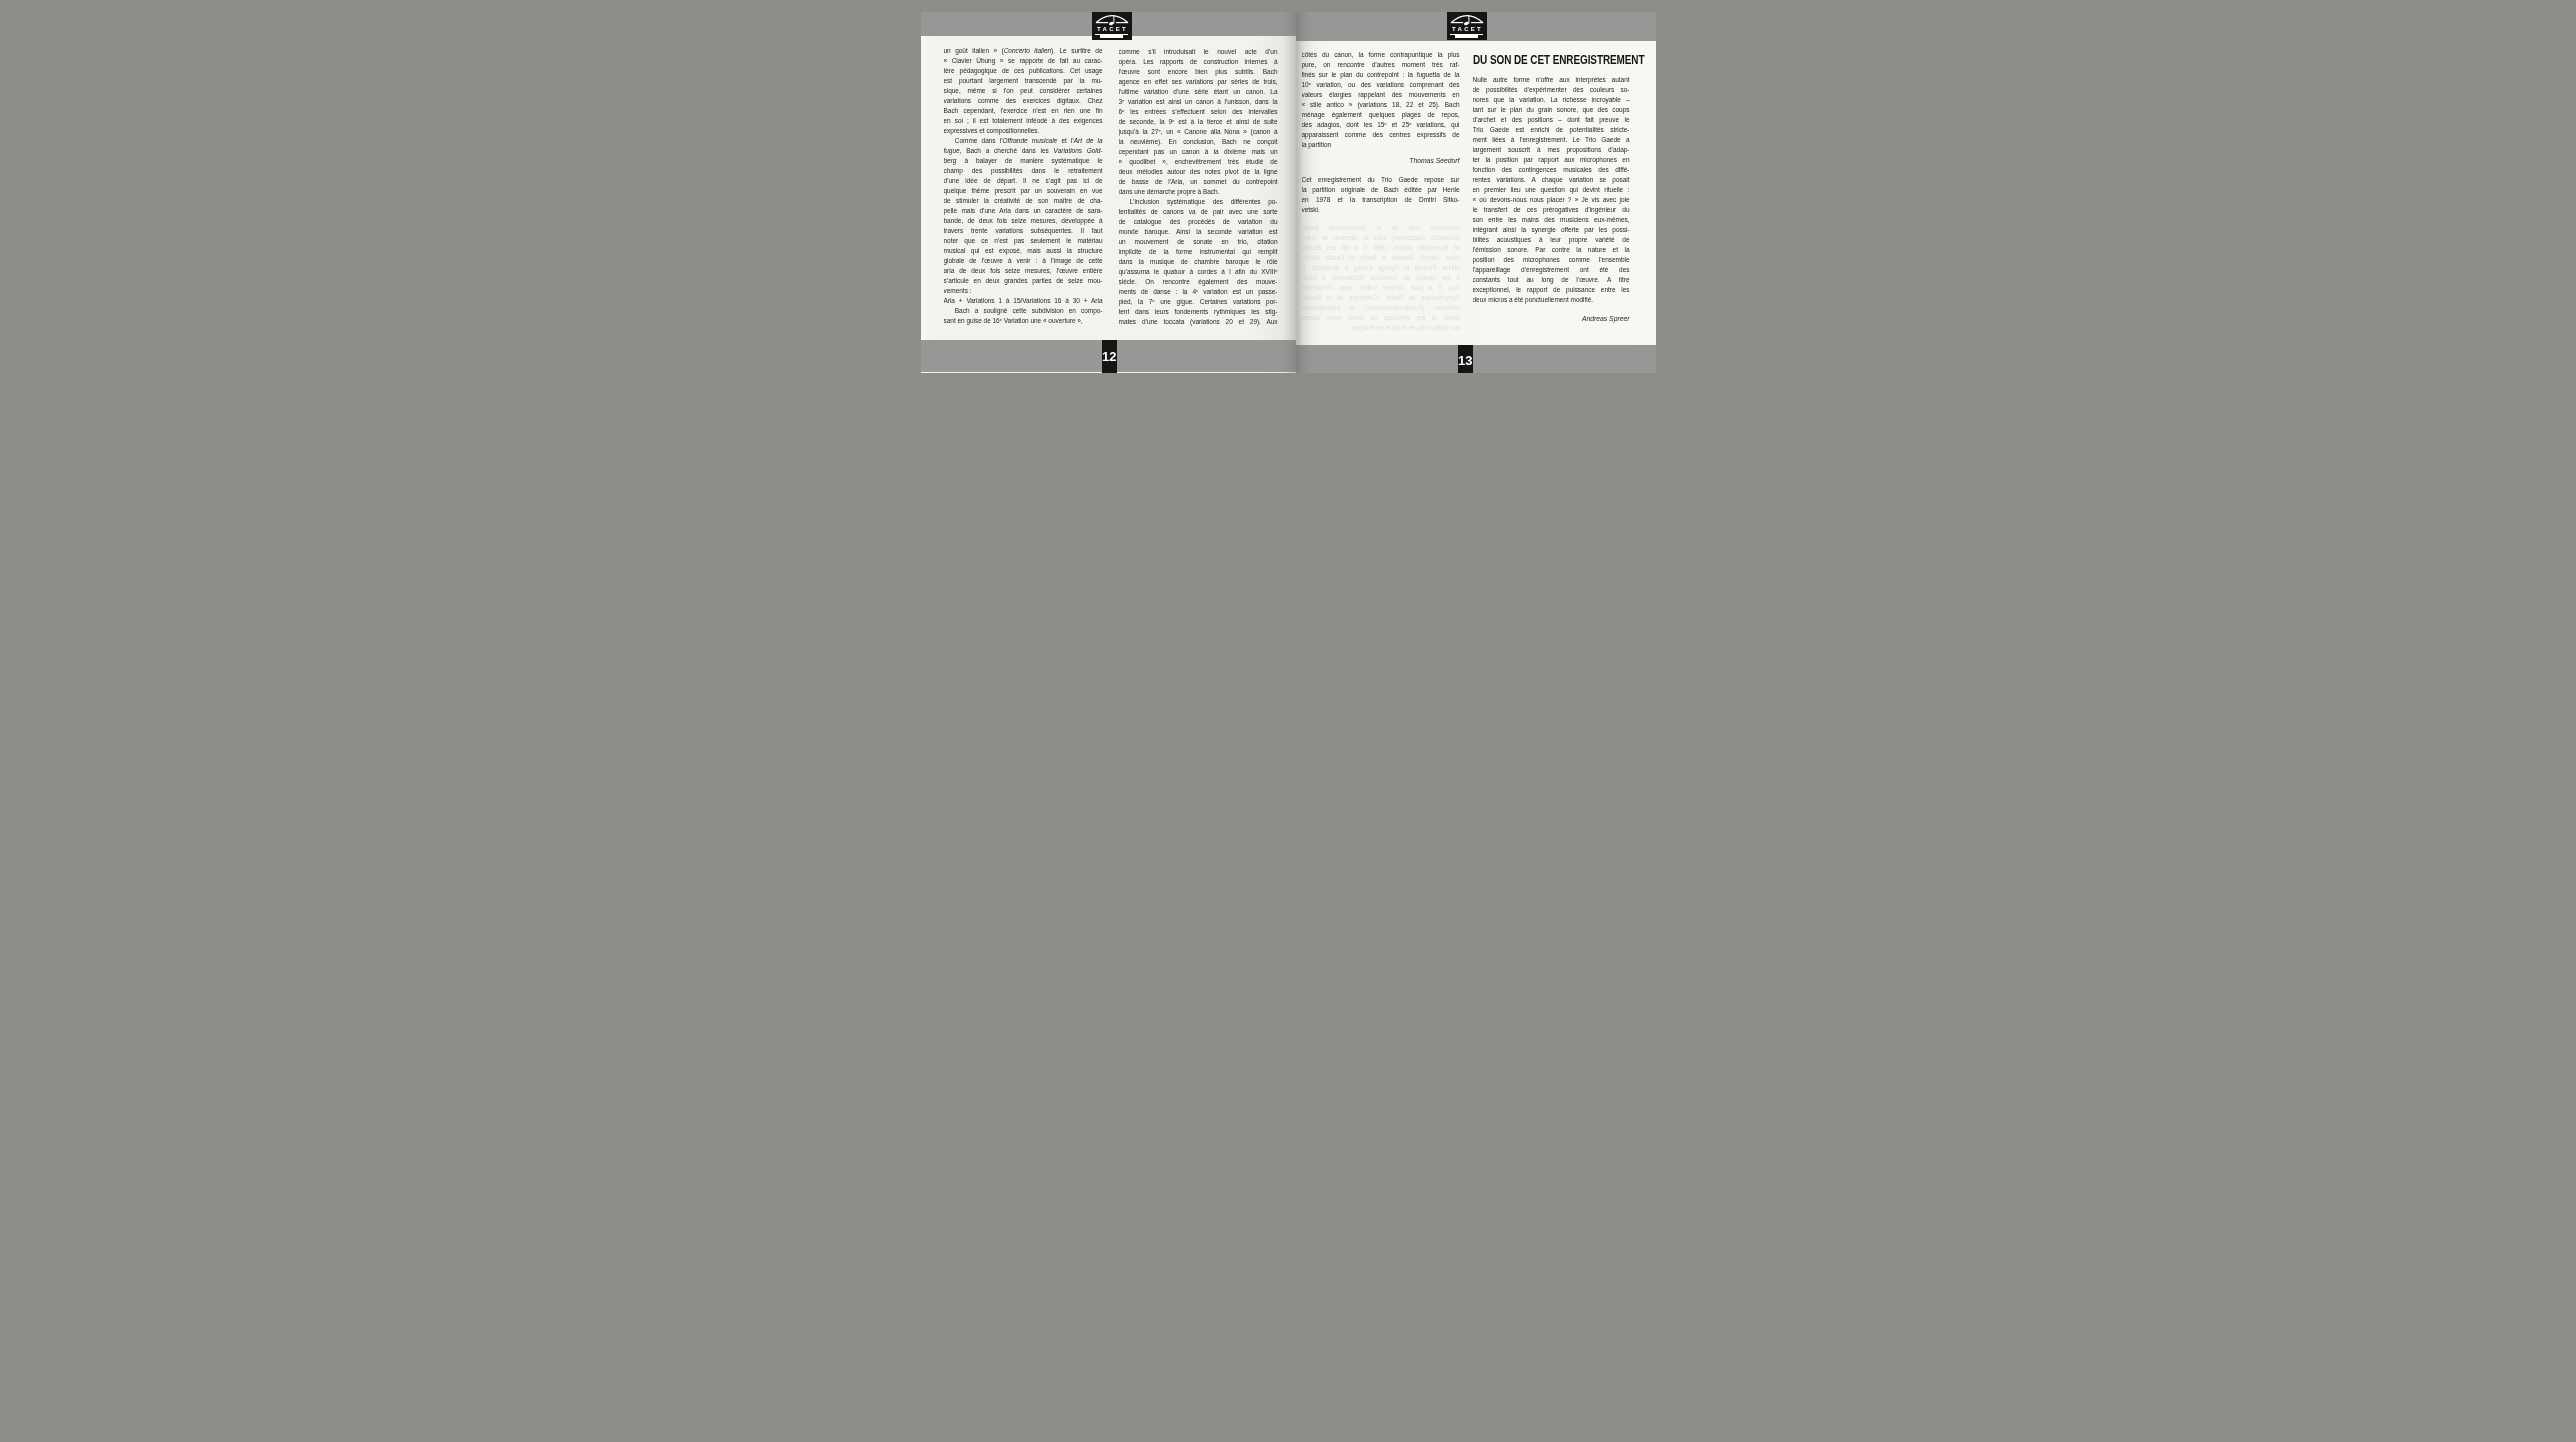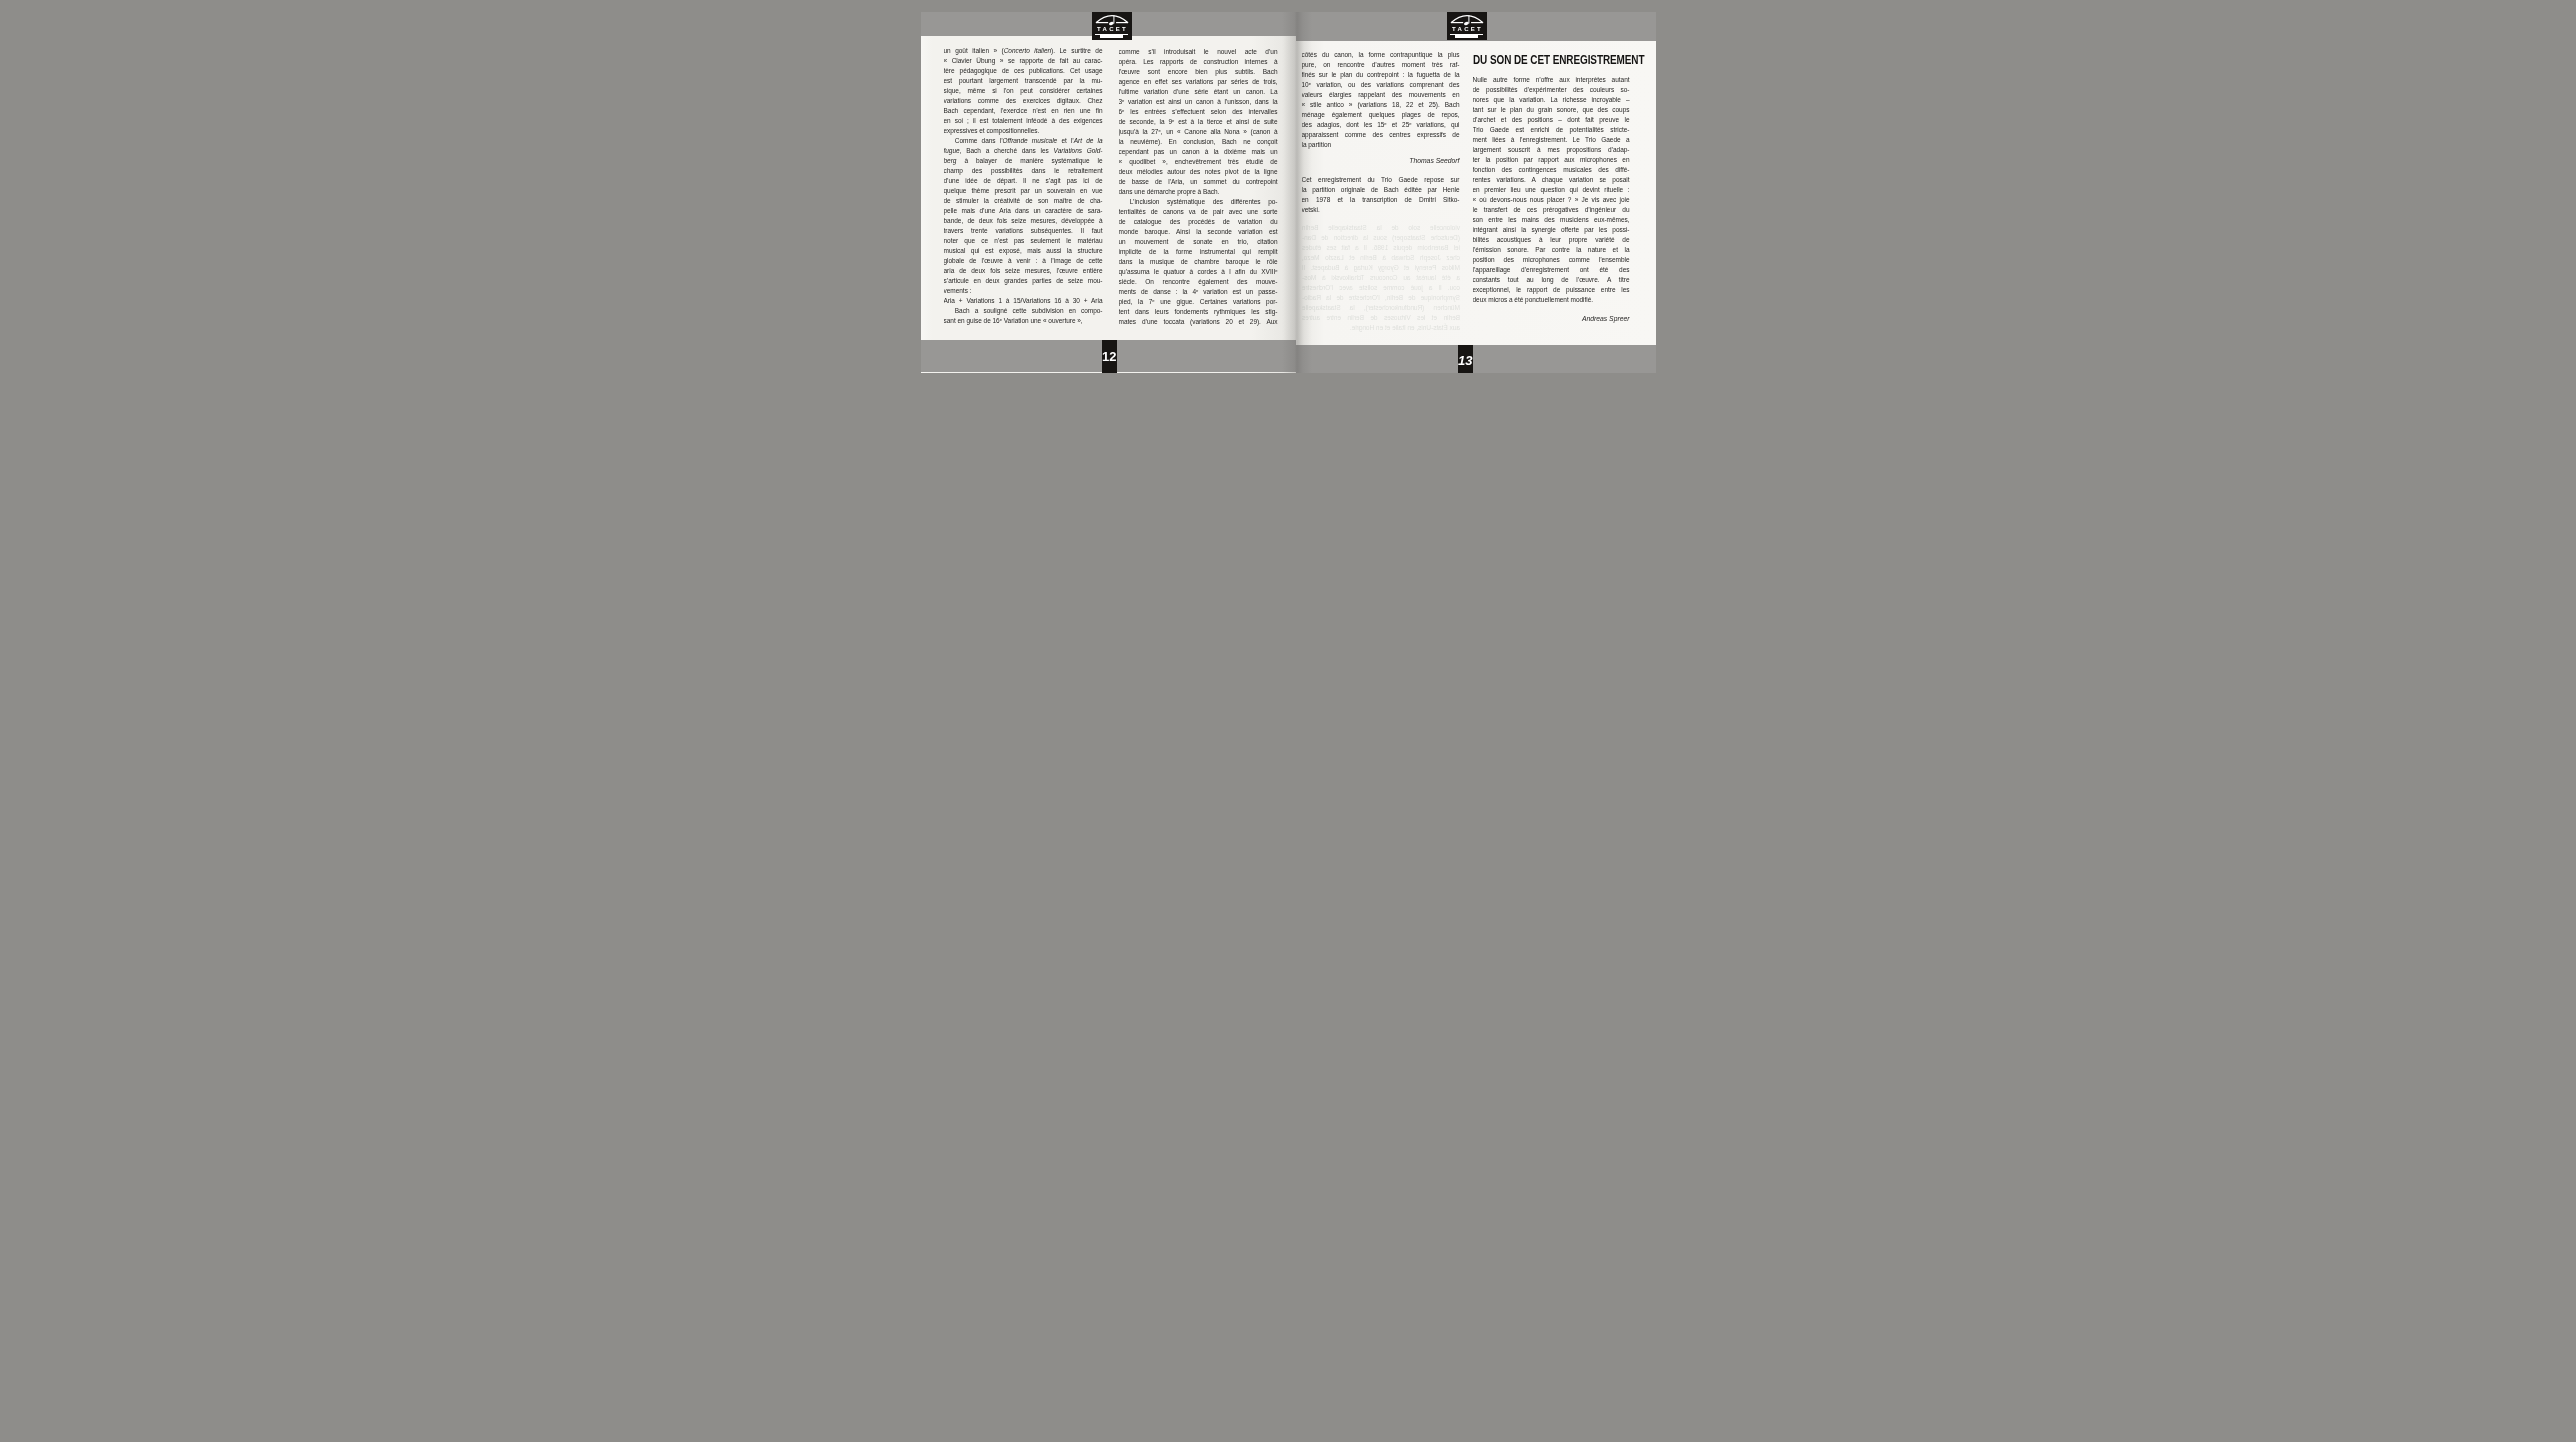--- a/index.html
+++ b/index.html
@@ -25,21 +25,21 @@
   .logo-left{left:171px;} .logo-right{left:526px;}
   .logo svg{position:absolute;left:0;top:0;}
   .logo-word{position:absolute;left:2.1px;right:0;top:13.7px;text-align:center;color:#fff;
     font-size:6px;font-weight:bold;letter-spacing:2.3px;}
   .logo-bar1{position:absolute;left:3.1px;right:3.1px;top:21.6px;height:1.2px;background:#fff;}
   .logo-bar2{position:absolute;left:8.2px;width:23px;top:23px;height:2.6px;background:#fff;}
   
   .tab{position:absolute;width:15.5px;background:#171513;color:#fff;text-align:center;
     font-weight:bold;font-size:13px;}
   .tab-left{left:181px;top:328px;height:33px;}
-  .tab-right{left:537px;top:333px;height:28px;font-style:italic;}
+  .tab-right{left:537px;top:333px;height:28px;}
   .tab-left span{display:block;margin-top:9.3px;}
   .tab-right span{display:block;margin-top:8.2px;}
   
   .col{position:absolute;font-size:6.5px;line-height:10px;letter-spacing:-0.03px;}
   .col1{left:23px;top:34px;width:159px;}
   .col2{left:198px;top:35px;width:159px;}
   .col3a{left:381px;top:38px;width:158px;}
   .col3b{left:381px;top:163px;width:158px;}
   .col4{left:552px;top:63px;width:157px;}
   .ln{height:10px;overflow:hidden;text-align:justify;text-align-last:justify;}

